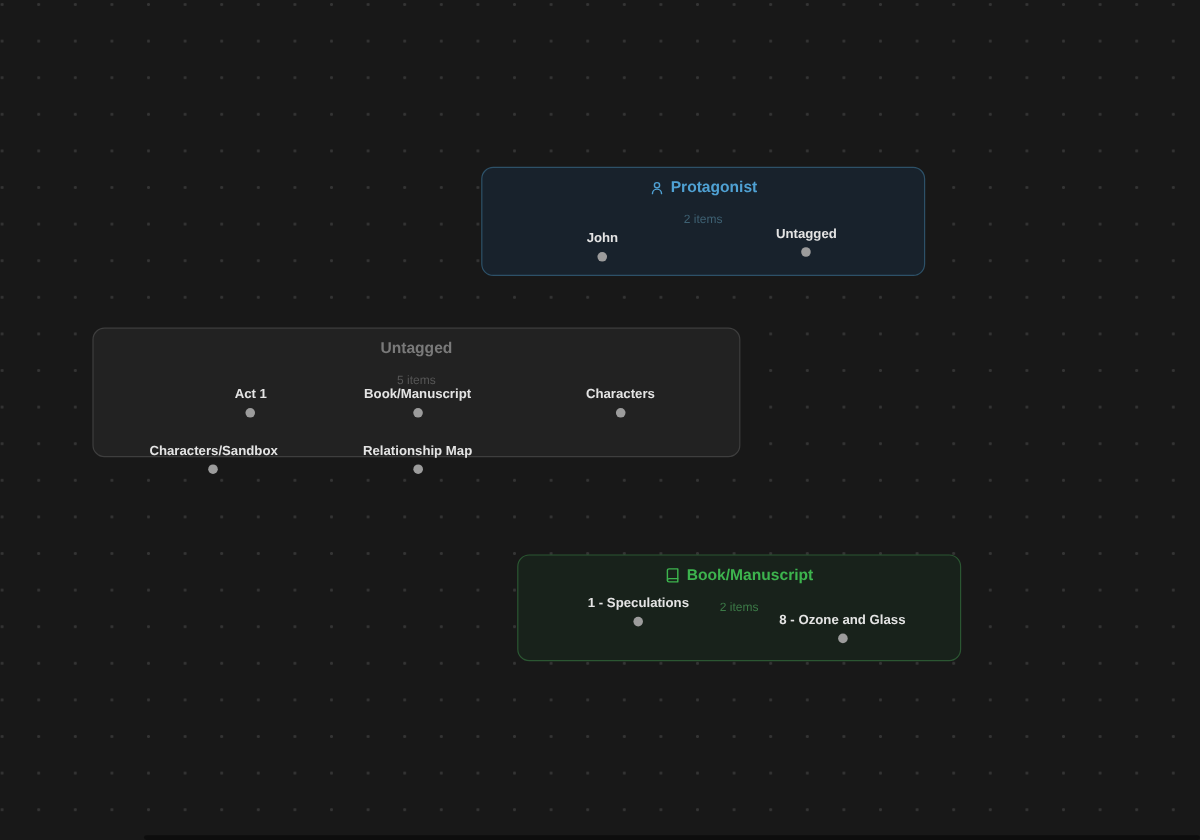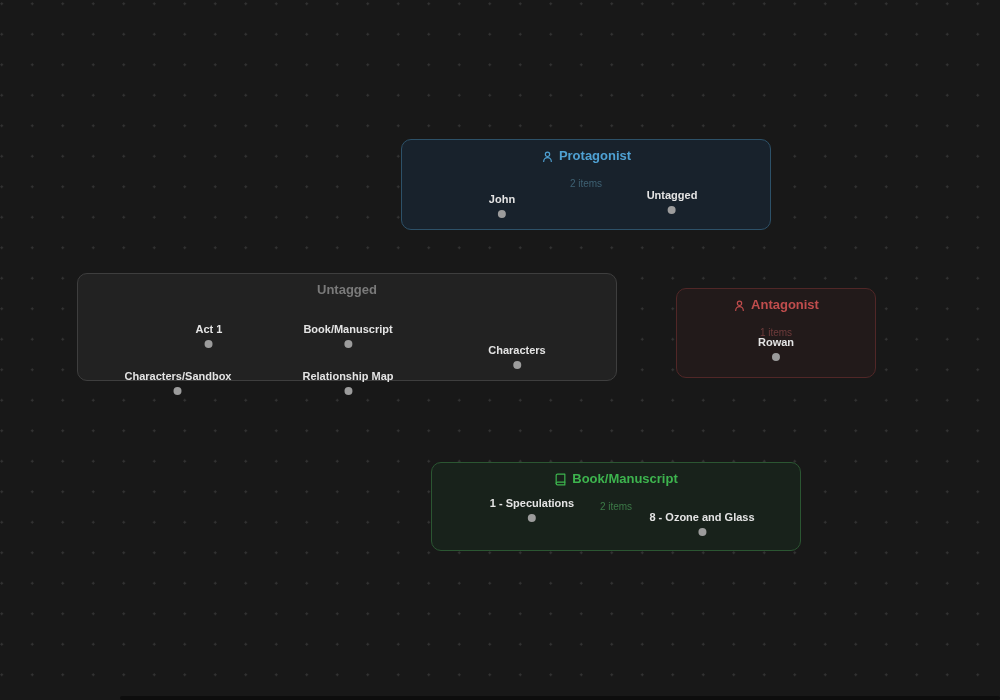--- a/index.html
+++ b/index.html
@@ -108,65 +108,46 @@
           <div class="node-dot"></div>
         </div>
       </div>
   </div>
 
   <div class="group" style="left: 77px; top: 273px; width: 540px; height: 108px; --accent: #7a7a7a; --muted: #565656; --border: #3e3e3e; --bg: #222222;">
     <div class="group-header">
       <div class="group-title">
         <span>Untagged</span>
       </div>
+      <div class="group-count">5 items</div>
     </div>
     <div class="items">
         <div class="node" style="left: 100px; top: 49px; margin-left: 31px;">
           <div class="node-label">Act 1</div>
           <div class="node-dot"></div>
         </div>
         <div class="node" style="left: 270px; top: 49px;">
           <div class="node-label">Book/Manuscript</div>
           <div class="node-dot"></div>
         </div>
-        <div class="node" style="left: 439px; top: 49px; margin-top: 21px;">
+        <div class="node" style="left: 439px; top: 49px;">
           <div class="node-label">Characters</div>
           <div class="node-dot"></div>
         </div>
         <div class="node" style="left: 100px; top: 96px;">
           <div class="node-label">Characters/Sandbox</div>
           <div class="node-dot"></div>
         </div>
         <div class="node" style="left: 270px; top: 96px;">
           <div class="node-label">Relationship Map</div>
           <div class="node-dot"></div>
         </div>
       </div>
   </div>
 
-  <div class="group" style="left: 676px; top: 288px; width: 200px; height: 90px; --accent: #c14d4d; --muted: #6f3b3b; --border: #512727; --bg: #221a1a;">
-    <div class="group-header">
-      <div class="group-title">
-        <span class="gicon">
-          <svg viewBox="0 0 24 24" fill="none" stroke="currentColor" stroke-width="2.2" stroke-linecap="round" stroke-linejoin="round">
-              <circle cx="12" cy="8" r="4"></circle>
-              <path d="M5 21c0-3.9 3.1-7 7-7s7 3.1 7 7"></path>
-            </svg>
-        </span>
-        <span>Antagonist</span>
-      </div>
-      <div class="group-count">1 items</div>
-    </div>
-    <div class="items">
-        <div class="node" style="left: 99px; top: 47px;">
-          <div class="node-label">Rowan</div>
-          <div class="node-dot"></div>
-        </div>
-      </div>
-  </div>
 
   <div class="group" style="left: 431px; top: 462px; width: 370px; height: 89px; --accent: #3db44e; --muted: #3c7a47; --border: #2b5632; --bg: #18221b;">
     <div class="group-header">
       <div class="group-title">
         <span class="gicon">
           <svg viewBox="0 0 24 24" fill="none" stroke="currentColor" stroke-width="2.2" stroke-linecap="round" stroke-linejoin="round">
               <path d="M4 19.5A2.5 2.5 0 0 1 6.5 17H20"></path>
               <path d="M6.5 2H20v20H6.5A2.5 2.5 0 0 1 4 19.5v-15A2.5 2.5 0 0 1 6.5 2z"></path>
             </svg>
         </span>

